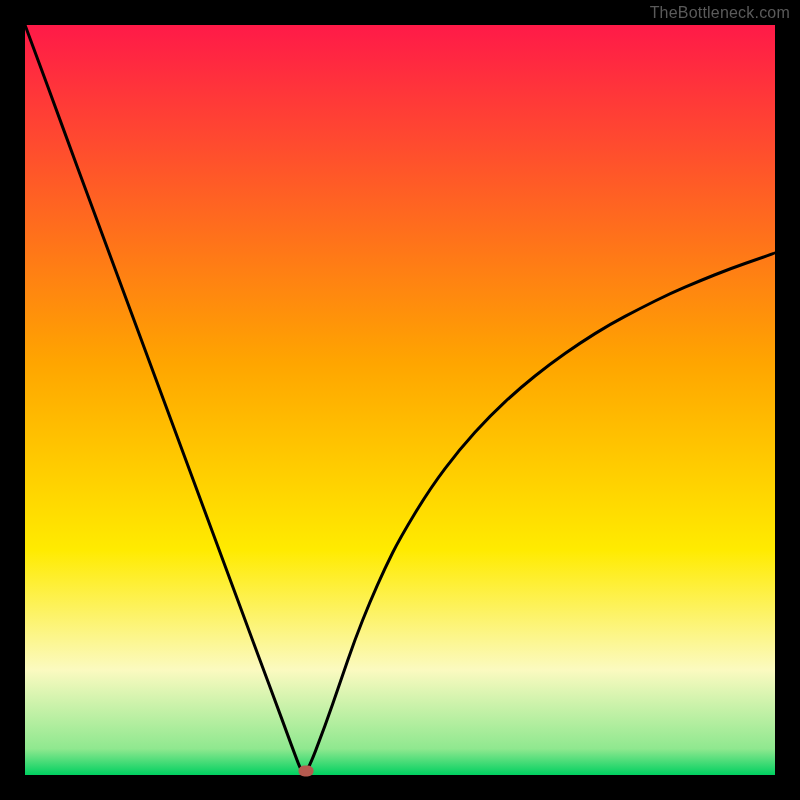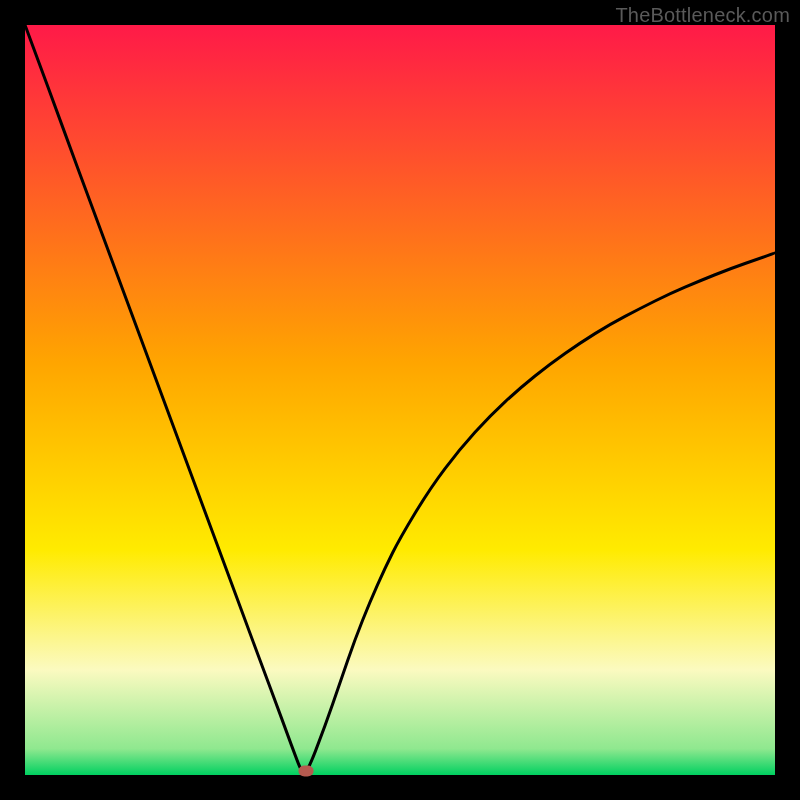--- a/index.html
+++ b/index.html
@@ -24,21 +24,21 @@
     left: 0;
     top: 0;
     width: 750px;
     height: 750px;
   }
   .watermark {
     position: absolute;
     top: 4px;
     right: 10px;
     color: #5a5a5a;
-    font-size: 20px;
+    font-size: 16px;
     font-weight: 500;
     letter-spacing: 0.2px;
   }
   .curve {
     position: absolute;
     left: 0;
     top: 0;
     width: 750px;
     height: 750px;
     pointer-events: none;

